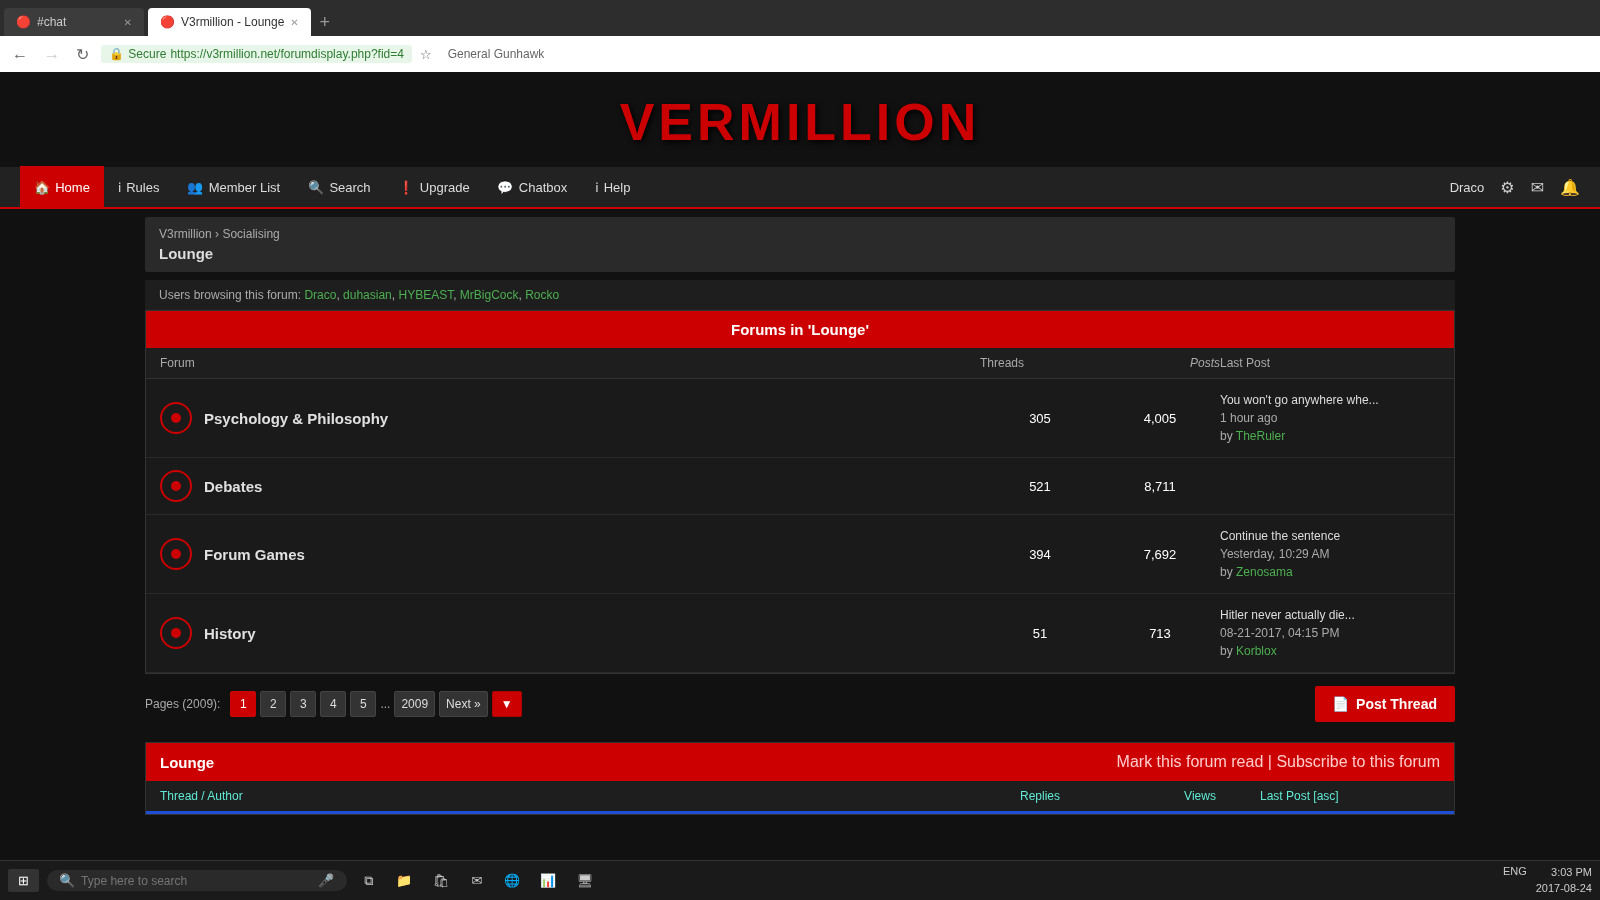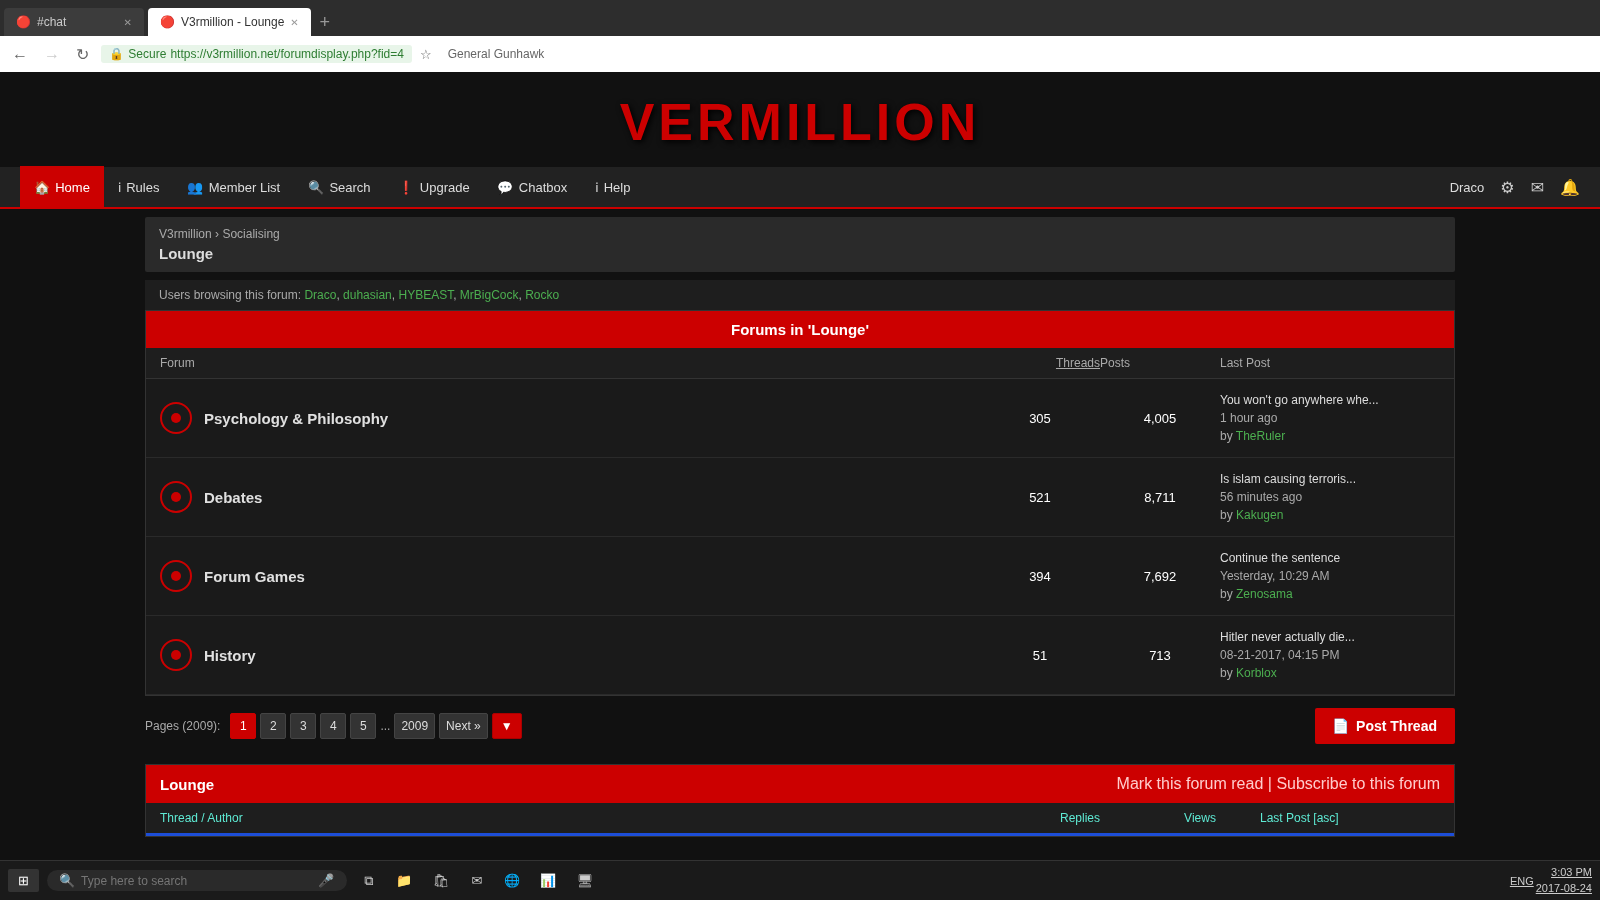--- a/index.html
+++ b/index.html
@@ -81,21 +81,21 @@
     
     .thread-list-header { display: grid; grid-template-columns: 1fr 120px 120px 180px; padding: 8px 14px; background: #1e1e1e; border-bottom: 3px solid #1d4ed8; color: #5eead4; font-size: 12px; }
 
     
     .taskbar { position: fixed; bottom: 0; left: 0; right: 0; height: 40px; background: #1a1a1a; border-top: 1px solid #333; display: flex; align-items: center; padding: 0 8px; gap: 8px; z-index: 1000; }
     .taskbar-start { background: #333; border: none; color: #fff; padding: 4px 10px; cursor: pointer; border-radius: 2px; font-size: 13px; display: flex; align-items: center; gap: 4px; }
     .taskbar-search { display: flex; align-items: center; background: #2a2a2a; border-radius: 14px; padding: 3px 12px; gap: 6px; flex: 1; max-width: 300px; }
     .taskbar-search input { background: none; border: none; color: #ccc; font-size: 12px; outline: none; width: 100%; }
     .taskbar-icons { display: flex; gap: 8px; align-items: center; }
     .taskbar-icon { width: 28px; height: 28px; display: flex; align-items: center; justify-content: center; cursor: pointer; border-radius: 2px; }
-    .taskbar-right { margin-left: auto; display: flex; align-items: center; gap: 2px; color: #ccc; font-size: 11px; text-decoration: underline; }
+    .taskbar-right { margin-left: auto; display: flex; align-items: flex-start; gap: 9px; color: #ccc; font-size: 11px; }
     .time-display { text-align: right; line-height: 1.4; }
   </style>
 </head>
 <body>
 
 <div class="browser-chrome">
   <div class="tab-bar">
     <div class="tab">
       <span>🔴</span>
       <span>#chat</span>
@@ -183,22 +183,22 @@
       <a class="user-link">duhasian</a>,
       <a class="user-link">HYBEAST</a>,
       <a class="user-link">MrBigCock</a>,
       <a class="user-link">Rocko</a>
     </div>
 
     <div class="forums-section">
       <div class="forums-header">Forums in 'Lounge'</div>
       <div class="forums-col-headers">
         <span>Forum</span>
-        <span style="text-align:right;text-decoration:underline;">Threads</span>
-        <span style="text-align:left;">Posts</span>
+        <span style="text-align:left;">Threads</span>
+        <span style="text-align:right;font-style:italic;">Posts</span>
         <span>Last Post</span>
       </div>
 
       <div class="forum-row">
         <div class="forum-name-cell">
           <div class="forum-icon">
             <div class="forum-icon-inner"></div>
           </div>
           <a class="forum-name">Psychology &amp; Philosophy</a>
         </div>
@@ -213,25 +213,20 @@
 
       <div class="forum-row">
         <div class="forum-name-cell">
           <div class="forum-icon">
             <div class="forum-icon-inner"></div>
           </div>
           <a class="forum-name">Debates</a>
         </div>
         <div class="forum-stat">521</div>
         <div class="forum-stat">8,711</div>
-        <div class="last-post-cell">
-          <div class="last-post-title">Is islam causing terroris...</div>
-          <div>56 minutes ago</div>
-          <div class="last-post-by">by <a>Kakugen</a></div>
-        </div>
       </div>
 
       <div class="forum-row">
         <div class="forum-name-cell">
           <div class="forum-icon">
             <div class="forum-icon-inner"></div>
           </div>
           <a class="forum-name">Forum Games</a>
         </div>
         <div class="forum-stat">394</div>
@@ -283,21 +278,21 @@
       <div class="lounge-header">
         <span class="lounge-title">Lounge</span>
         <div class="lounge-actions">
           <a>Mark this forum read</a>
           <span> | </span>
           <a>Subscribe to this forum</a>
         </div>
       </div>
       <div class="thread-list-header">
         <span>Thread / Author</span>
-        <span style="text-align:center;">Replies</span>
+        <span style="text-align:left;">Replies</span>
         <span style="text-align:center;">Views</span>
         <span>Last Post [asc]</span>
       </div>
     </div>
 
   </div>
 </div>
 
 <div class="taskbar">
   <button class="taskbar-start">

